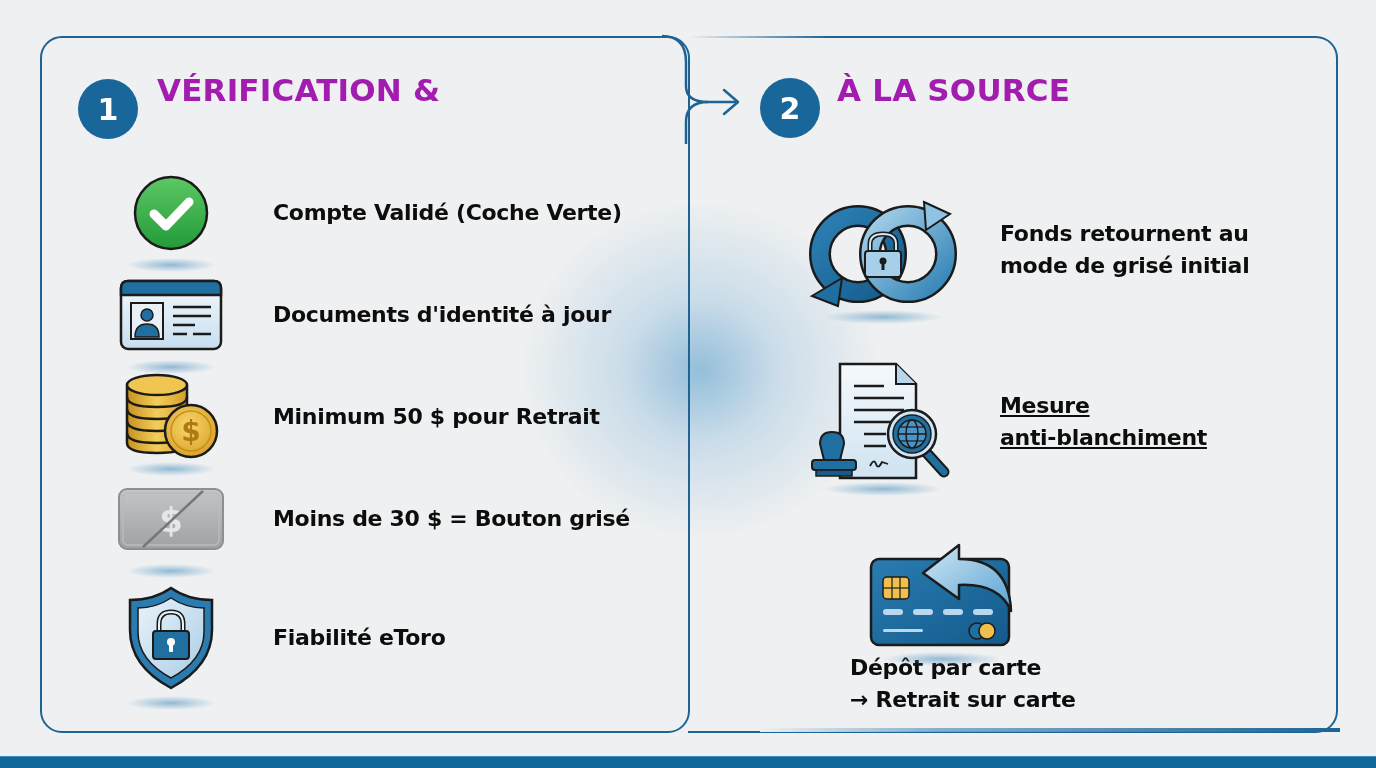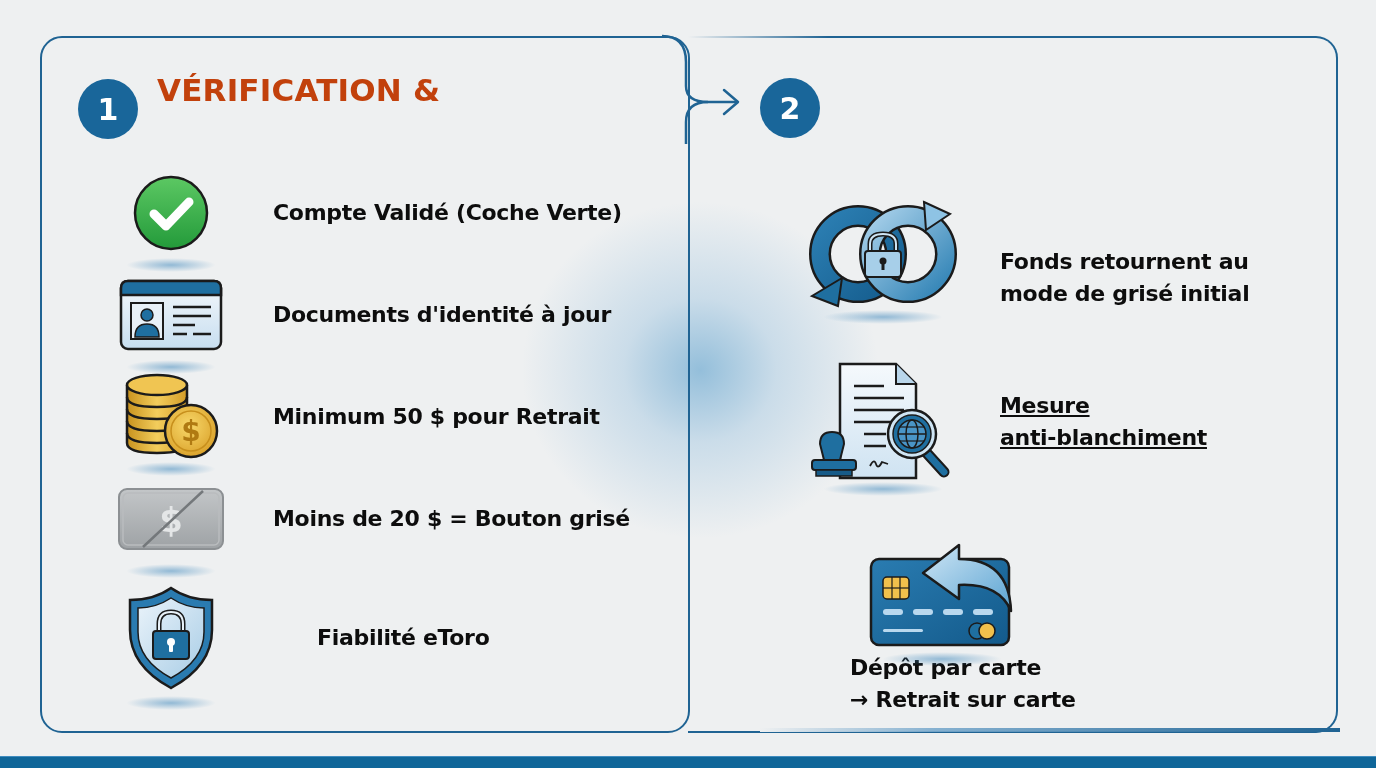--- a/index.html
+++ b/index.html
@@ -46,21 +46,21 @@
   .badge-1 { left: 78px; top: 79px; }
   .badge-2 { left: 760px; top: 78px; }
 
   .section-title {
     position: absolute;
     font-family: "DejaVu Sans", sans-serif;
     font-weight: bold;
     font-size: 31px;
     line-height: 37px;
     letter-spacing: 0.2px;
-    color: #c2410c;
+    color: #a21caf;
     white-space: nowrap;
   }
   .title-1 { left: 157px; top: 72px; }
   .title-2 { left: 837px; top: 72px; }
 
   .item { position: absolute; display: flex; align-items: center; }
   .item .icon-wrap { position: relative; width: 110px; height: 90px; display: flex; align-items: center; justify-content: center; }
   .item .shadow {
     position: absolute; left: 10px; bottom: -14px; width: 90px; height: 14px;
     background: radial-gradient(ellipse at center, rgba(70,140,190,0.55) 0%, rgba(238,240,241,0) 70%);
@@ -74,25 +74,25 @@
     white-space: nowrap;
     letter-spacing: -0.3px;
   }
   .left-item .label { margin-left: 47px; }
   .right-item .label { margin-left: 42px; }
 
   .left-item.i1 { left: 116px; top: 168px; }
   .left-item.i2 { left: 116px; top: 270px; }
   .left-item.i3 { left: 116px; top: 372px; }
   .left-item.i4 { left: 116px; top: 474px; }
-  .left-item.i5 { left: 116px; top: 586px; gap: 44px; }
+  .left-item.i5 { left: 116px; top: 586px; }
 
   .right-item .icon-wrap { width: 150px; height: 120px; }
   .right-item .shadow { left: 15px; width: 120px; }
-  .right-item.r1 { left: 808px; top: 190px; align-items: flex-end; }
+  .right-item.r1 { left: 808px; top: 190px; }
   .right-item.r2 { left: 808px; top: 362px; text-decoration: underline; }
   .right-item.r3 { left: 808px; top: 532px; flex-direction: column; }
 
   .footer-bar {
     position: absolute; left: 0; top: 756px; width: 1376px; height: 12px;
     background: #0f6699;
     border-top: 1px solid #3f8cbf;
   }
 </style>
 </head>
@@ -111,20 +111,21 @@
   <path d="M64 56 L78 68 L64 80" fill="none" stroke="#1f6393" stroke-width="2.5" stroke-linecap="round" stroke-linejoin="round"></path>
 </svg>
 
 <div class="step-badge badge-1">1</div>
 <div class="section-title title-1">
   <div>VÉRIFICATION &amp;</div>
 </div>
 
 <div class="step-badge badge-2">2</div>
 <div class="section-title title-2">
+  <div>À LA SOURCE</div>
 </div>
 
 <div class="item left-item i1">
   <div class="icon-wrap">
     <svg width="80" height="80" viewBox="0 0 80 80">
       <defs>
           <linearGradient id="gc" x1="0" y1="0" x2="0" y2="1">
             <stop offset="0" stop-color="#5cc863"></stop>
             <stop offset="1" stop-color="#239a3a"></stop>
           </linearGradient>
@@ -200,21 +201,21 @@
             <stop offset="1" stop-color="#9ea2a5"></stop>
           </linearGradient>
         </defs>
       <rect x="2" y="2" width="104" height="60" rx="8" fill="url(#grey)" stroke="#8c9093" stroke-width="2"></rect>
       <rect x="6" y="6" width="96" height="52" rx="5" fill="none" stroke="#b9bcbe" stroke-width="1.5"></rect>
       <text x="54" y="45" text-anchor="middle" font-family="DejaVu Sans, sans-serif" font-weight="bold" font-size="34" fill="#e4e6e7">$</text>
       <line x1="26" y1="60" x2="86" y2="4" stroke="#74787b" stroke-width="2.5"></line>
     </svg>
     <div class="shadow"></div>
   </div>
-  <span class="label">Moins de 20 $  = Bouton grisé</span>
+  <span class="label">Moins de 30 $  = Bouton grisé</span>
 </div>
 
 <div class="item left-item i5">
   <div class="icon-wrap" style="height:104px;">
     <svg width="90" height="104" viewBox="0 0 90 104">
       <defs>
           <linearGradient id="sh" x1="0" y1="0" x2="1" y2="1">
             <stop offset="0" stop-color="#eaf3fa"></stop>
             <stop offset="1" stop-color="#a9cde6"></stop>
           </linearGradient>

